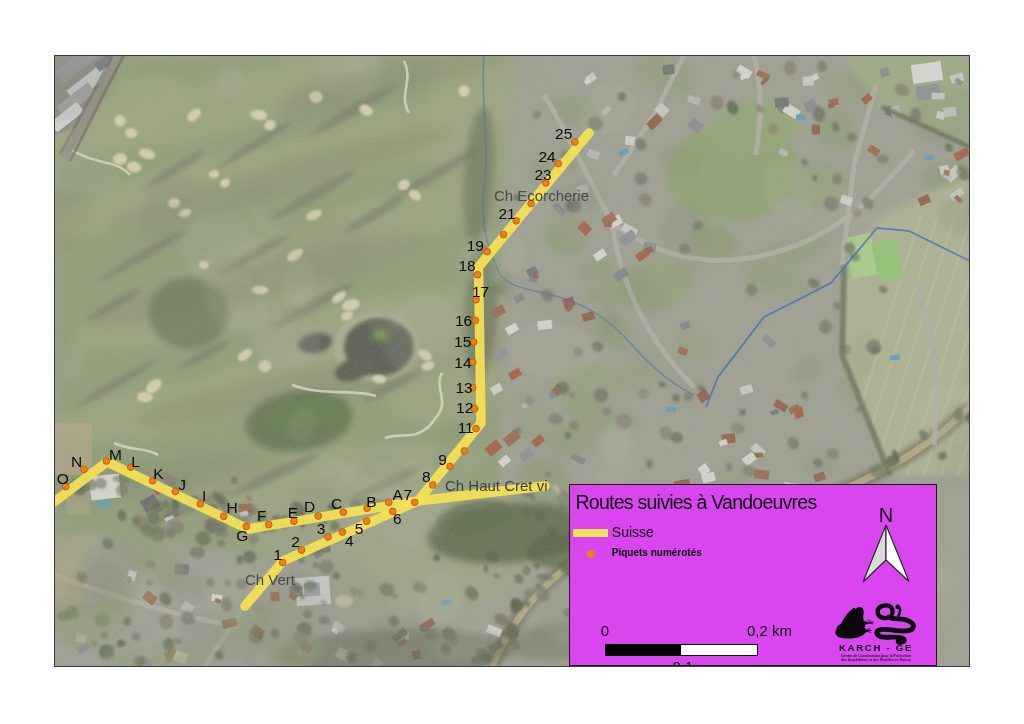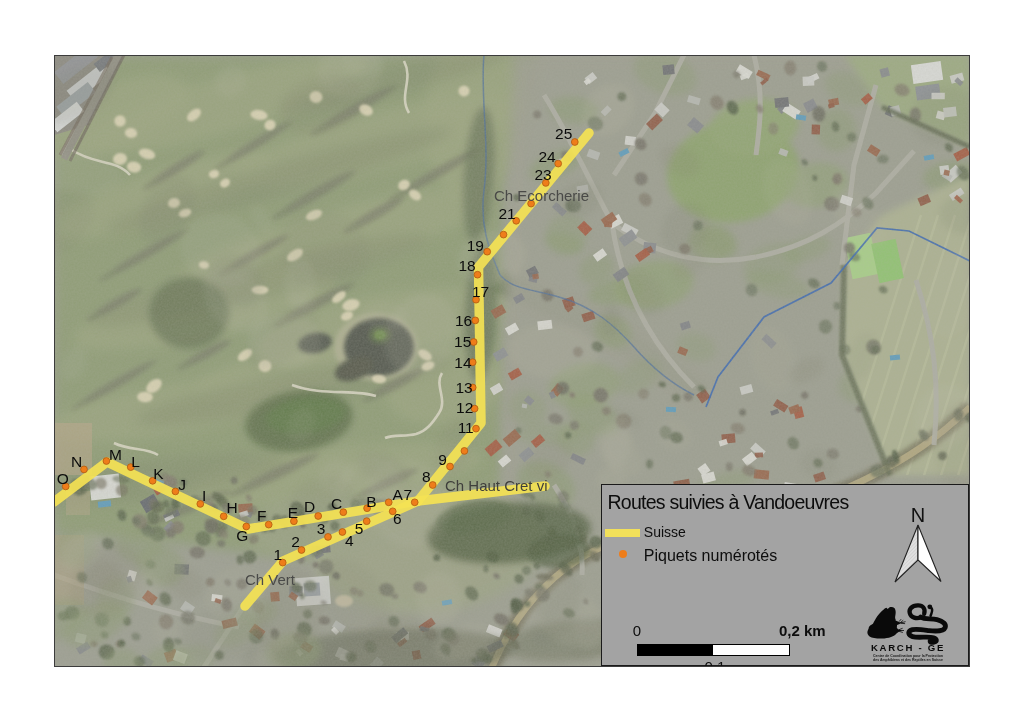--- a/index.html
+++ b/index.html
@@ -1,26 +1,26 @@
 <!DOCTYPE html>
 <html><head>
 <meta charset="utf-8">
 <style>
   html,body { margin:0; padding:0; background:#ffffff; width:1024px; height:724px; overflow:hidden;
               font-family:"Liberation Sans", sans-serif; }
   #frame { position:absolute; left:54px; top:55px; width:914px; height:610px;
            border:1.5px solid #3c3c3c; overflow:hidden; background:#95978a; }
-  #legend { position:absolute; left:546px; top:427.5px; width:366px; height:180.5px;
-            background:#a3a3a3; border:1.2px solid #1a1a1a; }
+  #legend { position:absolute; left:514px; top:427.5px; width:366px; height:180.5px;
+            background:#d946ef; border:1.2px solid #1a1a1a; }
   #lg-title { position:absolute; left:5.5px; top:6.6px; font-size:19.5px; color:#0d0d0d; letter-spacing:-0.75px; }
   #lg-route-swatch { position:absolute; left:2.6px; top:44.8px; width:35.7px; height:7.5px; background:#f2e05a; }
   #lg-route-text { position:absolute; left:41.8px; top:39.6px; font-size:14px; color:#0d0d0d; }
   #lg-dot { position:absolute; left:16.7px; top:65px; width:8px; height:8px; border-radius:50%;
             background:#ee7d1a; }
-  #lg-dot-text { position:absolute; left:41.8px; top:62.5px; font-size:16px; color:#0d0d0d; }
+  #lg-dot-text { position:absolute; left:41.8px; top:62.5px; font-size:10px; color:#0d0d0d;font-weight:bold; }
   .sc-num { position:absolute; top:137.8px; font-size:15px; color:#0d0d0d; transform:translateX(-50%); }
   #sc-bar { position:absolute; left:34.8px; top:159.8px; width:151.3px; height:9.3px;
             background:#ffffff; border:1.6px solid #000; }
   #sc-black { position:absolute; left:0; top:0; width:50%; height:100%; background:#000; }
   #narrow { position:absolute; left:281px; top:19.5px; }
   #karch { position:absolute; left:265px; top:118px; }
 </style>
 </head>
 <body>
 
@@ -909,21 +909,21 @@
   <div id="lg-route-swatch"></div>
 
   <div id="lg-route-text">Suisse</div>
 
   <div id="lg-dot"></div>
 
   <div id="lg-dot-text">Piquets numérotés</div>
 
   <div class="sc-num" style="left:35px;">0</div>
   <div class="sc-num" style="left:113px;margin-top:36px;">0,1</div>
-  <div class="sc-num" style="left:189px;transform:translateX(-12px);font-weight:bold;">0,2 km</div>
+  <div class="sc-num" style="left:189px;transform:translateX(-12px);">0,2 km</div>
 
   <div id="sc-bar">
     <div id="sc-black"></div>
   </div>
 
   <svg id="narrow" width="70" height="100" viewBox="0 0 70 100">
     <defs>
       <pattern id="hatch" width="2.5" height="2.5" patternUnits="userSpaceOnUse" patternTransform="rotate(45)">
         <rect width="2.5" height="2.5" fill="#e0e0e0"></rect>
         <line x1="0" y1="0" x2="0" y2="2.5" stroke="#c2c2c2" stroke-width="0.9"></line>

